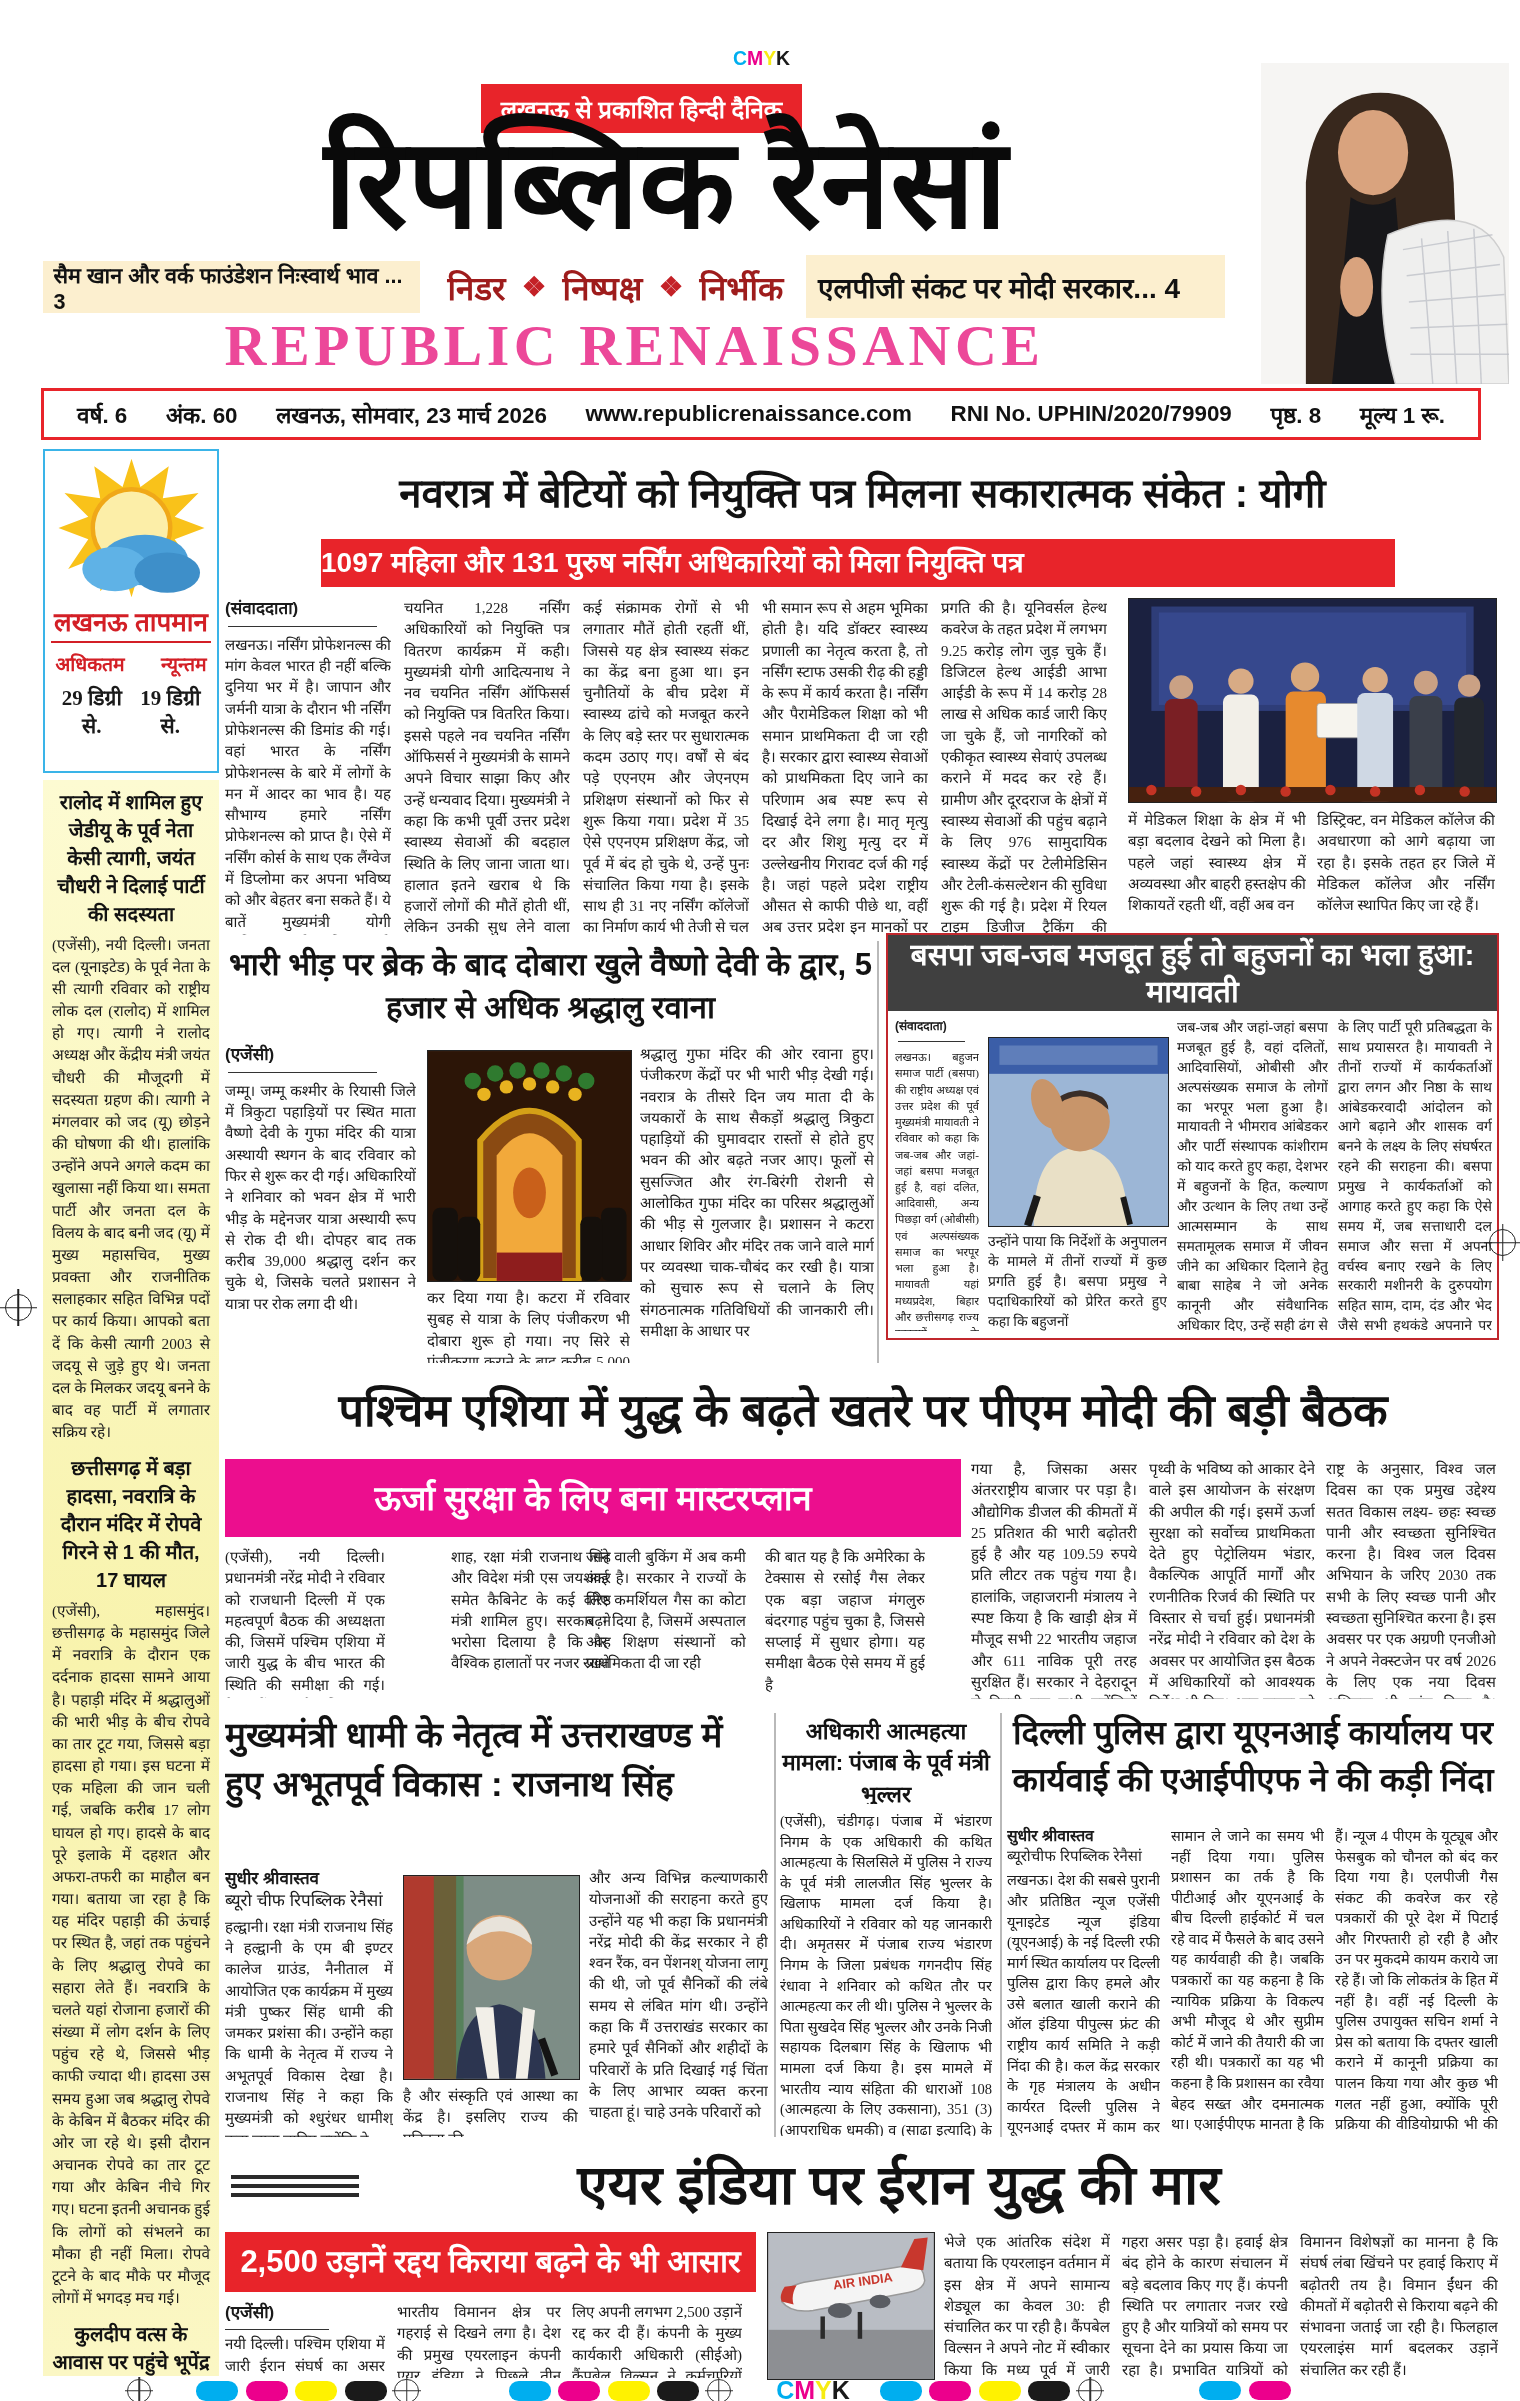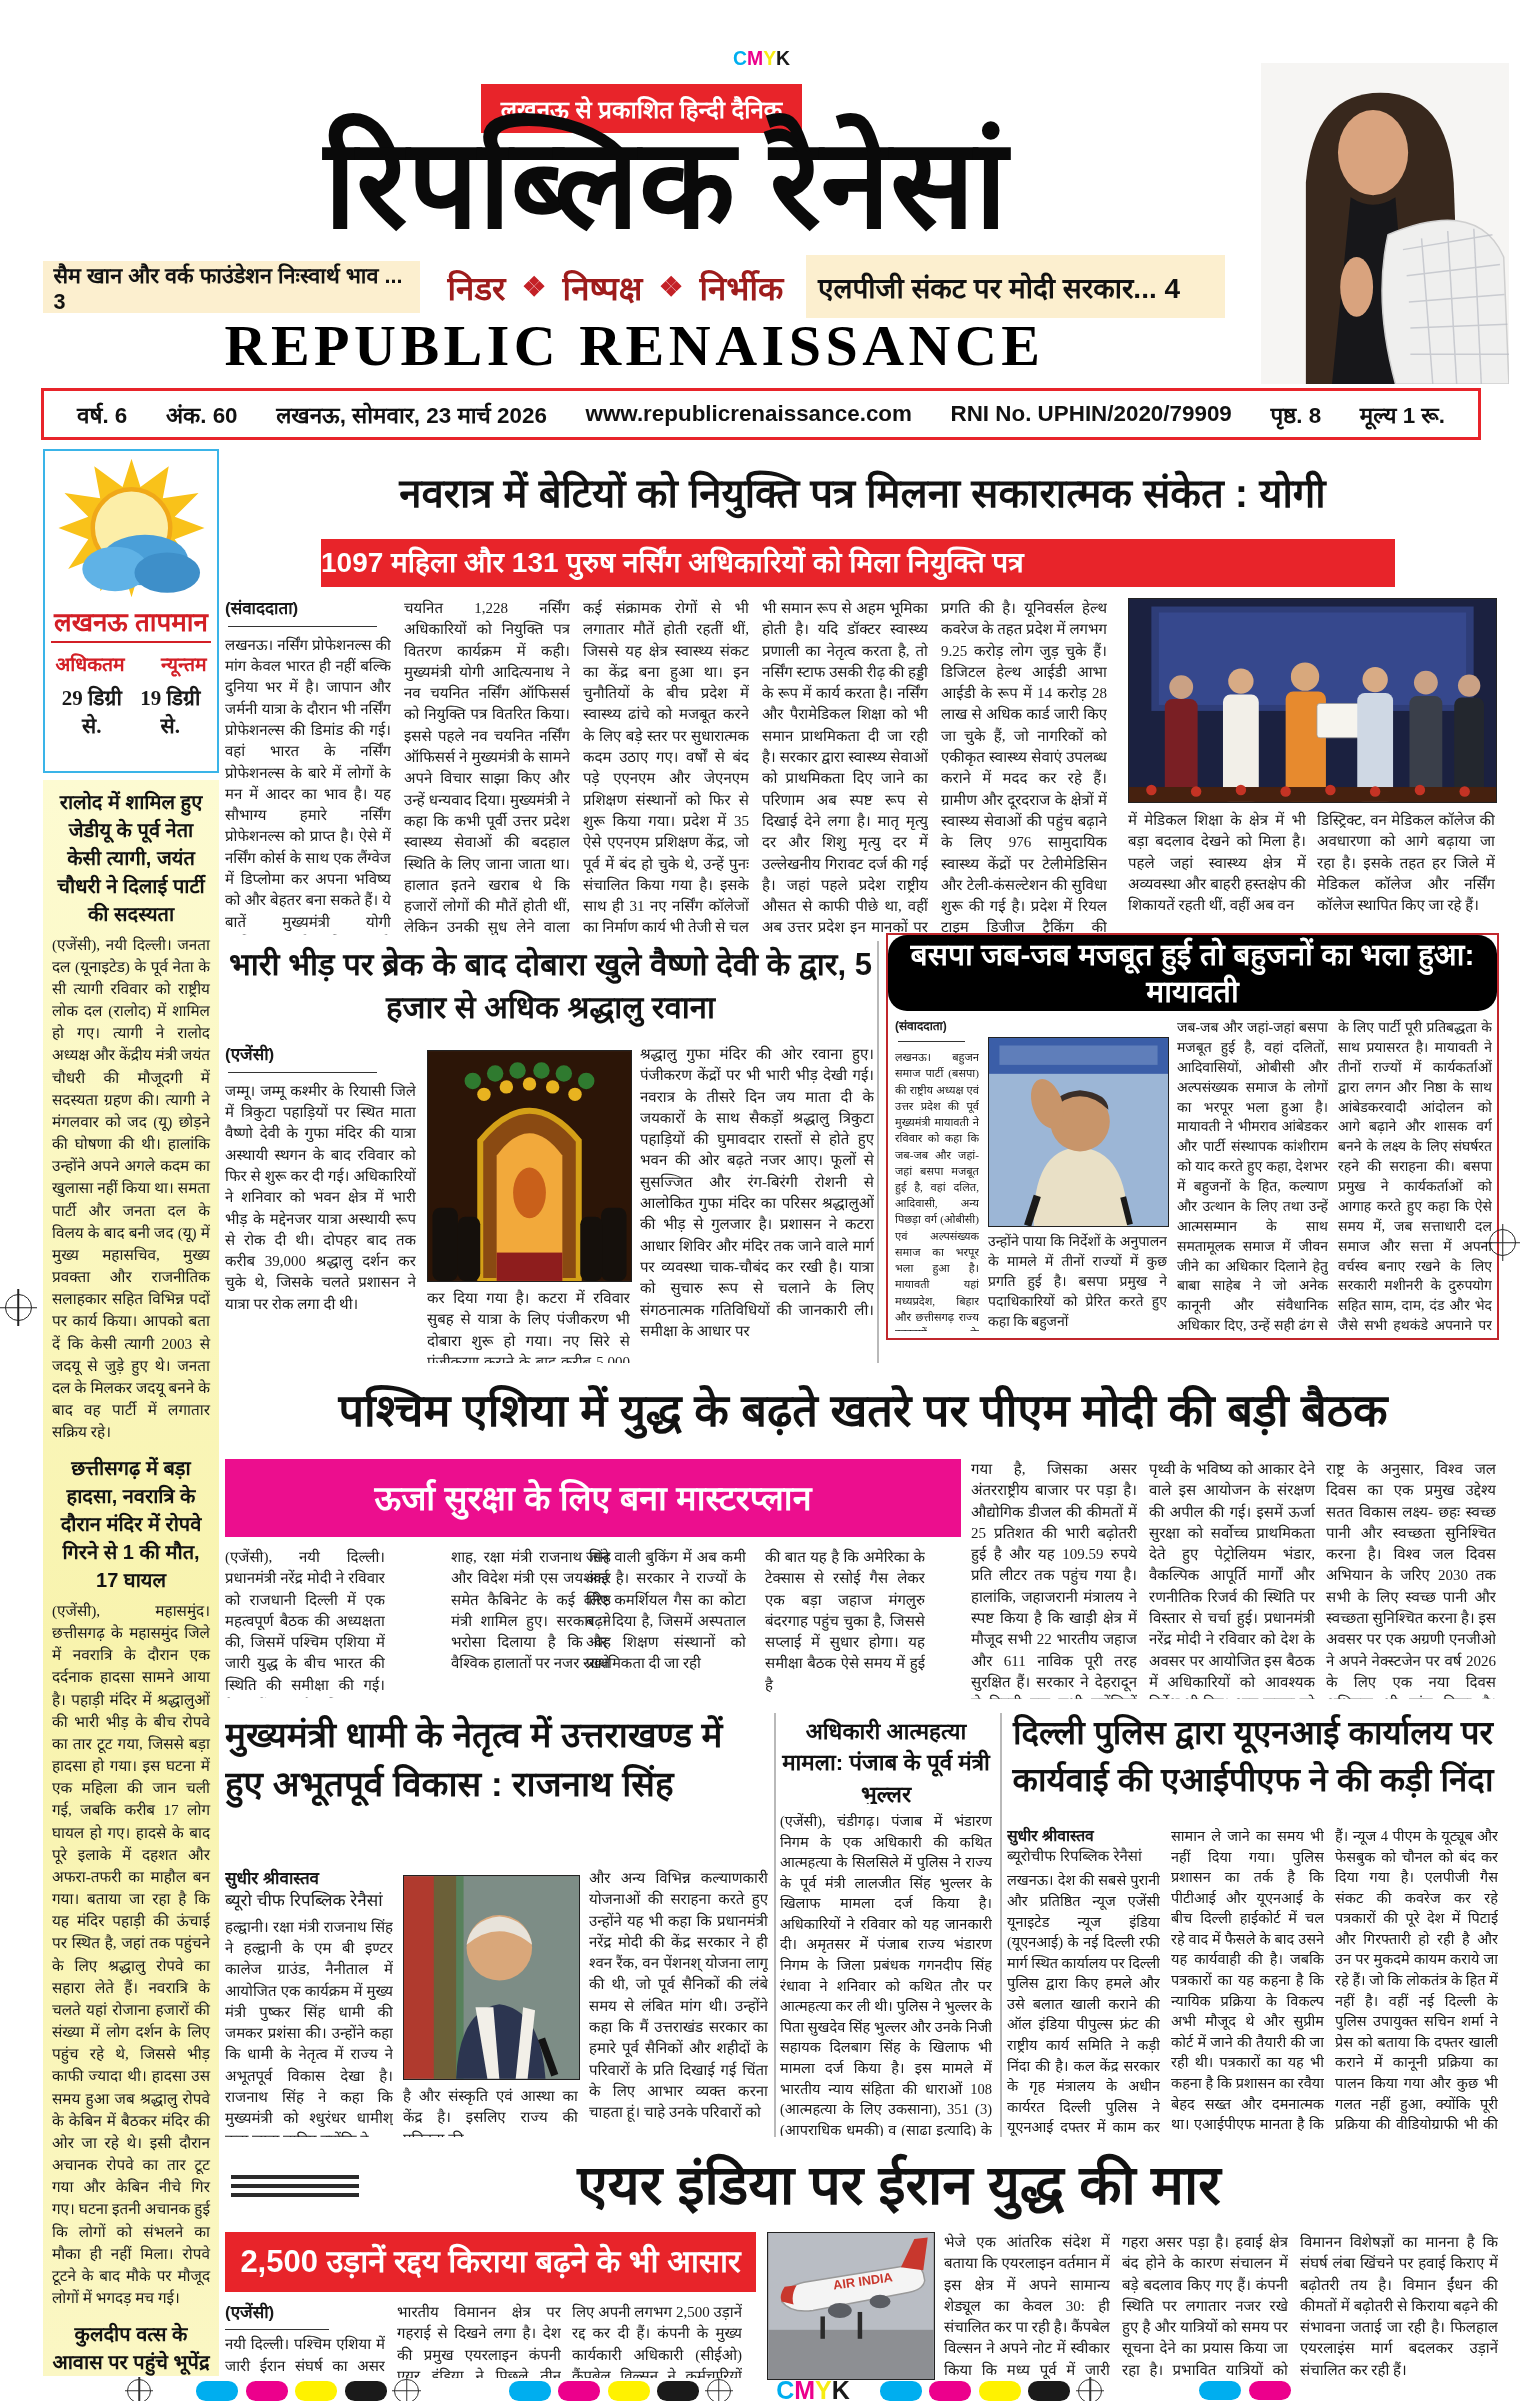--- a/index.html
+++ b/index.html
@@ -65,21 +65,21 @@
   <div class="abs hl" style="left:431px;top:261px;width:369px;height:52px;display:flex;align-items:center;justify-content:center;gap:16.4px;font-size:33px;color:#9e1c1c;">
     <span>निडर</span>
     <span style="color:#c42127;font-size:27px;">❖</span>
     <span>निष्पक्ष</span>
     <span style="color:#c42127;font-size:27px;">❖</span>
     <span>निर्भीक</span>
   </div>
 
   <div class="abs hl cream" style="left:806px;top:255px;width:419px;height:63px;font-size:28px;display:flex;align-items:center;padding:0 12px;box-sizing:border-box;">एलपीजी संकट पर मोदी सरकार...  4</div>
 
-  <div class="abs" style="left:90px;top:312px;width:1089px;height:66px;font-family:'Liberation Serif',serif;font-weight:700;font-size:58px;letter-spacing:4.5px;color:#000000;text-align:center;">REPUBLIC RENAISSANCE</div>
+  <div class="abs" style="left:90px;top:312px;width:1089px;height:66px;font-family:'Liberation Serif',serif;font-weight:700;font-size:58px;letter-spacing:4.5px;color:#ec4899;text-align:center;">REPUBLIC RENAISSANCE</div>
 
   <div class="abs hl" style="left:41px;top:388px;width:1440px;height:52px;border:3px solid #e8242a;box-sizing:border-box;display:flex;align-items:center;justify-content:space-between;padding:16px 33px;font-size:22.4px;">
     <span>वर्ष. 6</span>
     <span>अंक. 60</span>
     <span>लखनऊ, सोमवार, 23 मार्च 2026</span>
     <span>www.republicrenaissance.com</span>
     <span>RNI No. UPHIN/2020/79909</span>
     <span>पृष्ठ. 8</span>
     <span>मूल्य 1 रू.</span>
   </div>
@@ -210,21 +210,21 @@
       <ellipse cx="136" cy="190" rx="22" ry="34" fill="#c9601a"></ellipse>
     </svg>
   </div>
   <div class="col" style="left:427px;top:1288px;width:203px;height:75px;">कर दिया गया है। कटरा में रविवार सुबह से यात्रा के लिए पंजीकरण भी दोबारा शुरू हो गया। नए सिरे से पंजीकरण कराने के बाद करीब 5,000 से अधिक श्रद्धालु भवन और मंदिर की ओर रवाना हुए। पंजीकरण केंद्रों पर माता वैष्णो देवी के जयकारे गूंजते रहे। क्षेत्र में अतिरिक्त निगरानी व्यवस्था की गई, जिसे अब तक कड़ी सुरक्षा में रखा गया है। मंदिर में मत्था टेका। पंजीकरण के बाद करीब 5,000 से अधिक श्रद्धालुओं को भेजा गया।</div>
 
   <div class="col" style="left:640px;top:1044px;width:234px;height:319px;">श्रद्धालु गुफा मंदिर की ओर रवाना हुए। पंजीकरण केंद्रों पर भी भारी भीड़ देखी गई। नवरात्र के तीसरे दिन जय माता दी के जयकारों के साथ सैकड़ों श्रद्धालु त्रिकुटा पहाड़ियों की घुमावदार रास्तों से होते हुए भवन की ओर बढ़ते नजर आए। फूलों से सुसज्जित और रंग-बिरंगी रोशनी से आलोकित गुफा मंदिर का परिसर श्रद्धालुओं की भीड़ से गुलजार है। प्रशासन ने कटरा आधार शिविर और मंदिर तक जाने वाले मार्ग पर व्यवस्था चाक-चौबंद कर रखी है। यात्रा को सुचारु रूप से चलाने के लिए संगठनात्मक गतिविधियों की जानकारी ली। समीक्षा के आधार पर</div>
 
   <div class="vrule" style="left:877px;top:941px;height:422px;"></div>
 
   <div class="abs" style="left:886px;top:933px;width:613px;height:407px;border:2.2px solid #c1272d;box-sizing:border-box;">
-    <div class="hl" style="height:76px;background:#000000;color:#fff;font-size:30px;line-height:1.25;display:flex;align-items:center;justify-content:center;text-align:center;padding:0 7.5px;border-radius:19px;">बसपा जब-जब मजबूत हुई तो बहुजनों का भला हुआ: मायावती</div>
+    <div class="hl" style="height:76px;background:#404040;color:#fff;font-size:30px;line-height:1.25;display:flex;align-items:center;justify-content:center;text-align:center;padding:0 7.5px;">बसपा जब-जब मजबूत हुई तो बहुजनों का भला हुआ: मायावती</div>
   </div>
   <div class="col" style="left:895px;top:1018px;width:84px;height:313px;font-size:11.2px;line-height:1.45;">
     <span class="byline" style="font-size:12px;">(संवाददाता)</span>
     <span class="byline-rule" style="width:67px;"></span>
     <span>लखनऊ। बहुजन समाज पार्टी (बसपा) की राष्ट्रीय अध्यक्ष एवं उत्तर प्रदेश की पूर्व मुख्यमंत्री मायावती ने रविवार को कहा कि जब-जब और जहां-जहां बसपा मजबूत हुई है, वहां दलित, आदिवासी, अन्य पिछड़ा वर्ग (ओबीसी) एवं अल्पसंख्यक समाज का भरपूर भला हुआ है। मायावती यहां मध्यप्रदेश, बिहार और छत्तीसगढ़ राज्य इकाइयों के पदाधिकारियों की एक विशेष बैठक को संबोधित कर रही थीं। अपने बयान के</span>
   </div>
   <div class="photo" style="left:988px;top:1037px;width:179px;height:188px;">
     <svg width="179" height="188" viewBox="0 0 240 252">
       <rect width="240" height="252" fill="#9cb6d6"></rect>
       <rect x="0" y="0" width="240" height="48" fill="#3b5ea8"></rect>

